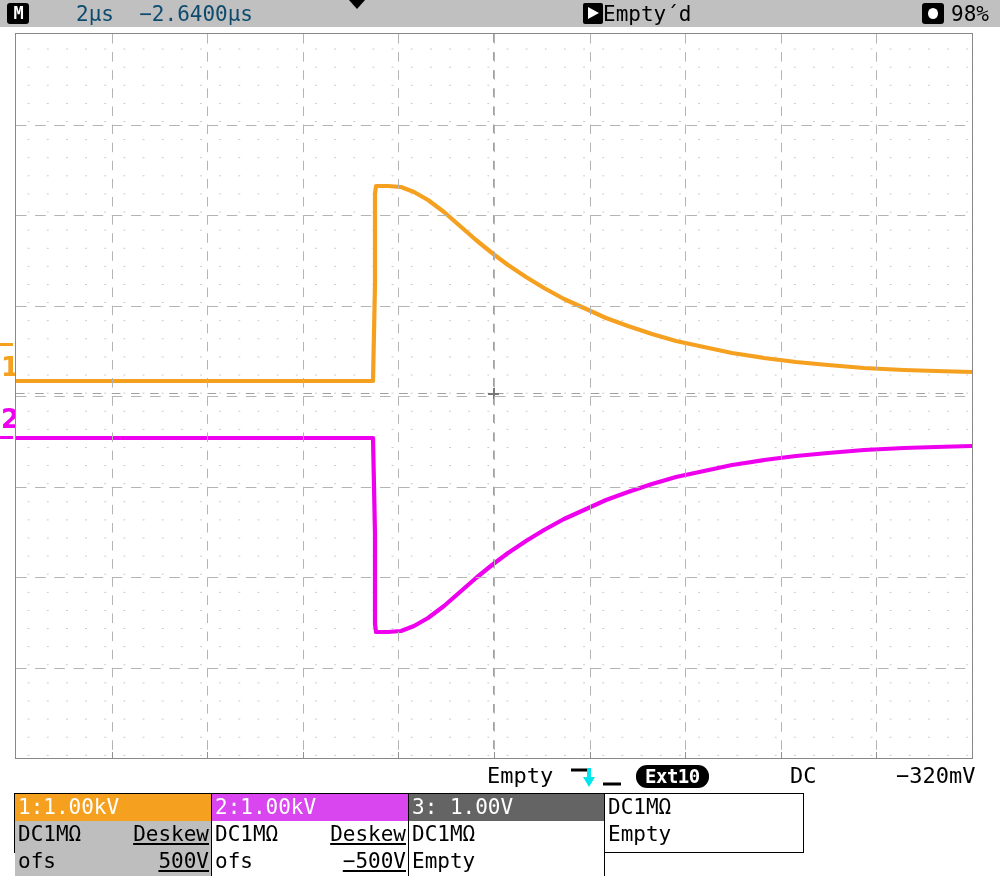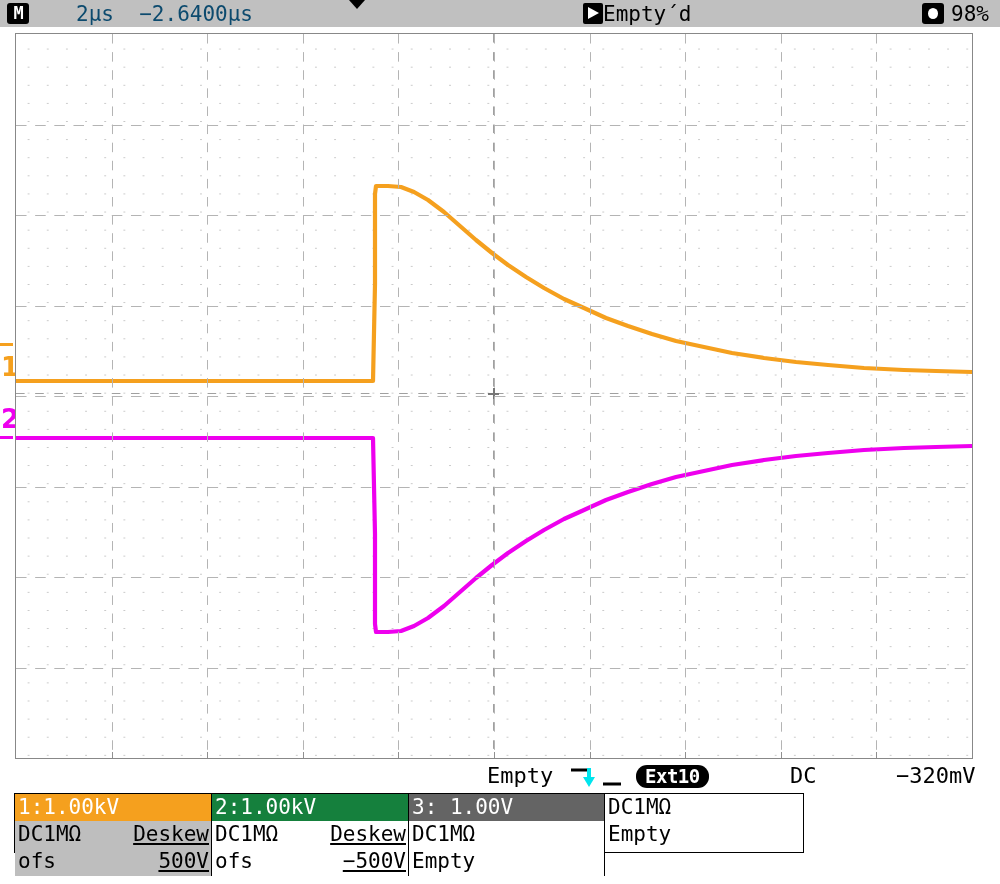--- a/index.html
+++ b/index.html
@@ -382,21 +382,21 @@
 
     <div class="chanbox" style="width:197px;">
       <div class="chan-hdr" style="background:#F5A01E;color:#FFFFFF;">1:1.00kV</div>
       <div class="chan-body" style="background:#BEBEBE;">
         <div class="cb-line">DC1MΩ<span class="cb-right">Deskew</span></div>
         <div class="cb-line">ofs<span class="cb-right">500V</span></div>
       </div>
     </div>
 
     <div class="chanbox" style="width:197px;">
-      <div class="chan-hdr" style="background:#15803d;color:#FFFFFF;">2:1.00kV</div>
+      <div class="chan-hdr" style="background:#d946ef;color:#FFFFFF;">2:1.00kV</div>
       <div class="chan-body" style="background:#FFFFFF;">
         <div class="cb-line">DC1MΩ<span class="cb-right">Deskew</span></div>
         <div class="cb-line">ofs<span class="cb-right">−500V</span></div>
       </div>
     </div>
 
     <div class="chanbox" style="width:196px;">
       <div class="chan-hdr" style="background:#646464;color:#FFFFFF;">3: 1.00V</div>
       <div class="chan-body" style="background:#FFFFFF;">
         <div class="cb-line">DC1MΩ</div>

